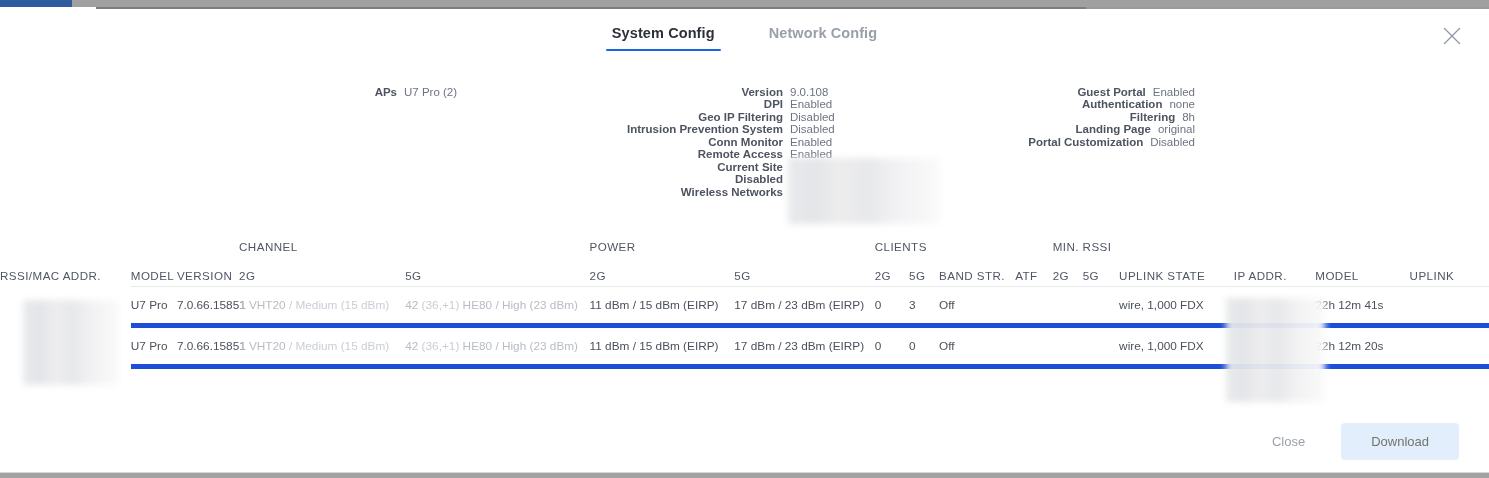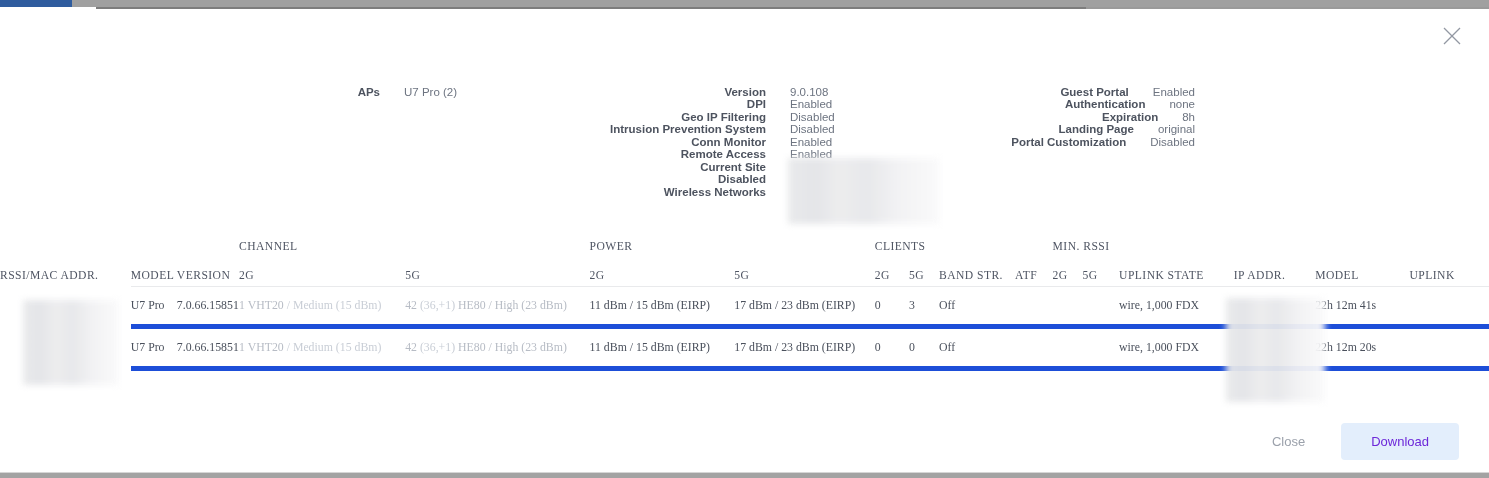--- a/index.html
+++ b/index.html
@@ -84,21 +84,21 @@
   .close-btn svg { display: block; }
 
   
   .summary { position: absolute; top: 86px; left: 0; width: 1489px; }
   .kv-block { position: absolute; font-size: 11.5px; line-height: 12.1px; }
   .kv-row { display: flex; align-items: baseline; margin-bottom: 0.4px; height: 12.1px; }
   .kv-key {
     text-align: right;
     color: #4d535f;
     font-weight: 600;
-    padding-right: 24px;
+    padding-right: 7px;
     white-space: nowrap;
   }
   .kv-val {
     color: #6d7481;
     white-space: nowrap;
     font-weight: 400;
   }
 
   #block-aps { left: 0; width: 465px; }
   #block-aps .kv-key { width: 404px; }
@@ -116,21 +116,20 @@
     opacity: .95;
   }
   #redact-summary { left: 788px; top: 158px; width: 152px; height: 66px; }
   #redact-name { left: 23px; top: 300px; width: 96px; height: 85px; }
   #redact-ip { left: 1226px; top: 298px; width: 99px; height: 104px; }
 
   
   .table-wrap {
     position: absolute; top: 240px; left: 0;
     width: 1489px;
-    font-family: Liberation Serif, serif;
   }
   table.aps {
     width: 1489px;
     border-collapse: collapse;
     table-layout: fixed;
     font-size: 11.8px;
   }
   table.aps th {
     text-align: left;
     color: #4f5563;
@@ -188,41 +187,49 @@
   }
   .btn-close {
     color: #9ba1ab;
     font-size: 13px;
     padding: 9px 14px;
     cursor: pointer;
     background: none; border: none;
     font-family: inherit;
   }
   .btn-download {
-    color: #6d28d9;
+    color: #737373;
     background: #e3eefc;
     border: none;
     font-size: 13px;
     font-weight: 500;
     padding: 11px 30px;
     border-radius: 4px;
     cursor: pointer;
     font-family: inherit;
   }
 </style>
 </head>
 <body>
 
 <div id="app">
 
   <div class="top-strip"></div>
   <div class="top-strip-blue"></div>
   <div class="top-strip-shadow"></div>
   <div class="top-strip-shadow2"></div>
 
+  <div class="tabs">
+    <div class="tab active">
+      <span>System Config</span>
+    </div>
+    <div class="tab inactive">
+      <span>Network Config</span>
+    </div>
+  </div>
 
   <div class="close-btn">
     <svg width="22" height="22" viewBox="0 0 22 22" aria-hidden="true">
       <line x1="3" y1="3" x2="19" y2="19" stroke="#5a6272" stroke-width="1.3"></line>
       <line x1="19" y1="3" x2="3" y2="19" stroke="#5a6272" stroke-width="1.3"></line>
     </svg>
   </div>
 
   <div class="summary">
 
@@ -275,21 +282,21 @@
     <div class="kv-block" id="block-portal">
       <div class="kv-row">
         <div class="kv-key">Guest Portal</div>
         <div class="kv-val">Enabled</div>
       </div>
       <div class="kv-row">
         <div class="kv-key">Authentication</div>
         <div class="kv-val">none</div>
       </div>
       <div class="kv-row">
-        <div class="kv-key">Expiration</div>
+        <div class="kv-key">Filtering</div>
         <div class="kv-val">8h</div>
       </div>
       <div class="kv-row">
         <div class="kv-key">Landing Page</div>
         <div class="kv-val">original</div>
       </div>
       <div class="kv-row">
         <div class="kv-key">Portal Customization</div>
         <div class="kv-val">Disabled</div>
       </div>

